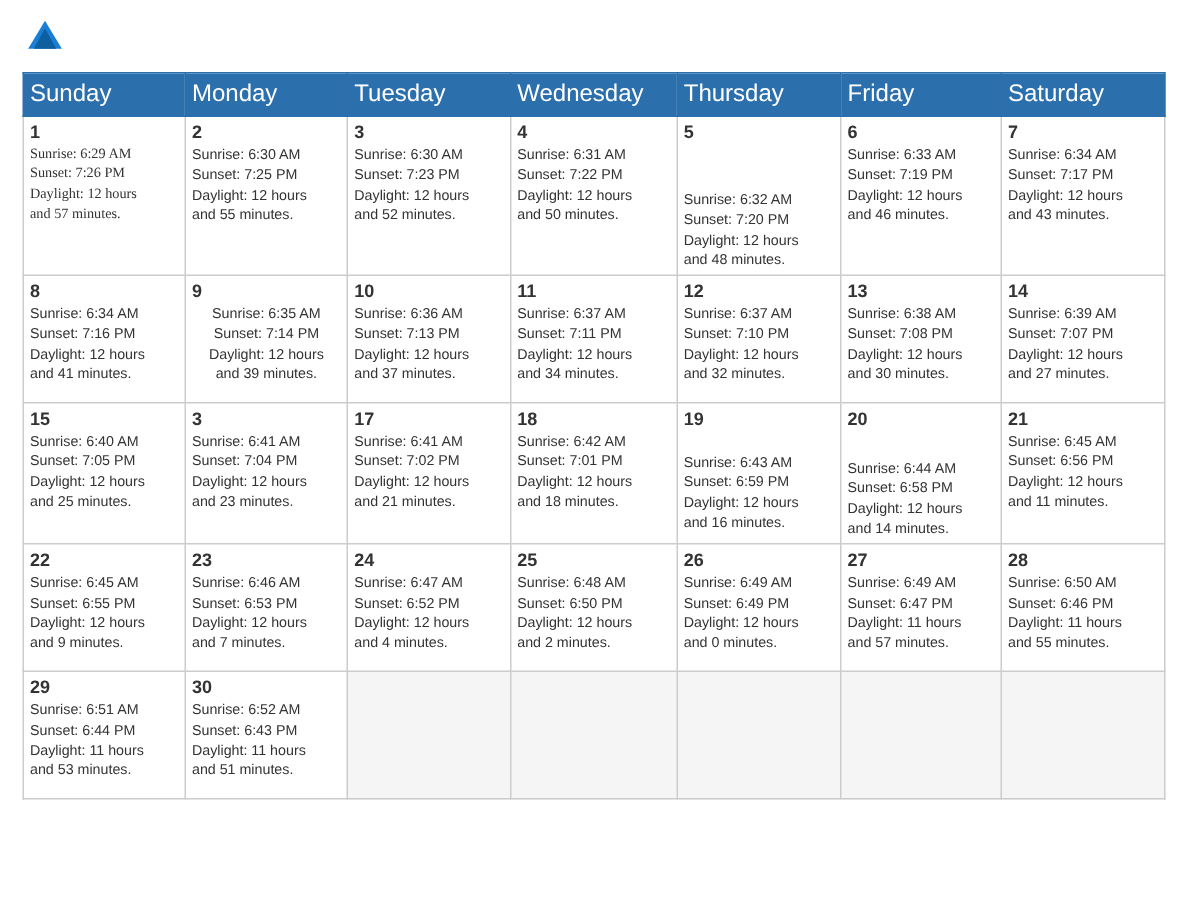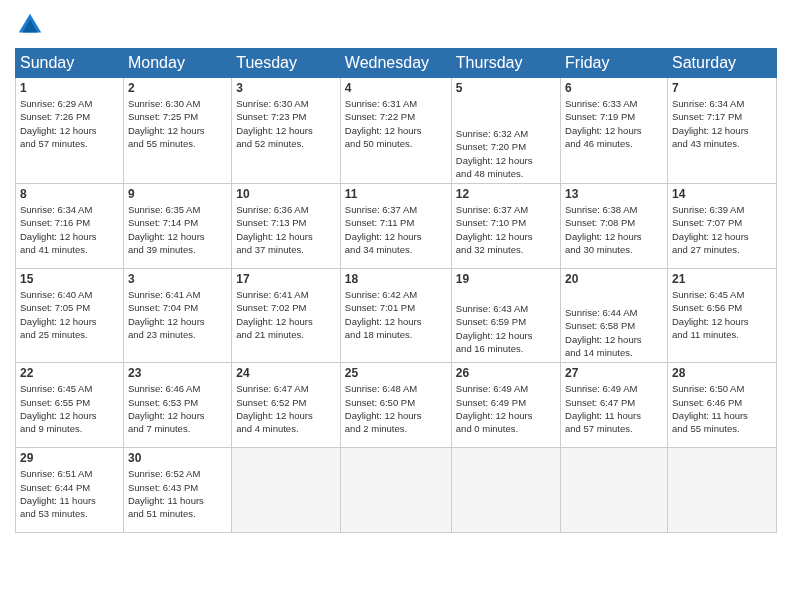--- a/index.html
+++ b/index.html
@@ -119,21 +119,21 @@
           <th>Wednesday</th>
           <th>Thursday</th>
           <th>Friday</th>
           <th>Saturday</th>
         </tr>
     </thead>
     <tbody id="calendar-body">
     <tr>
           <td>
             <span class="day-num">1</span>
-            <div class="day-info" style="white-space: pre-line;">Sunrise: 6:29 AM
+            <div class="day-info" style="white-space: pre-line; font-family: Liberation Serif, serif;">Sunrise: 6:29 AM
 Sunset: 7:26 PM
 Daylight: 12 hours
 and 57 minutes.</div>
           </td>
           <td>
             <span class="day-num">2</span>
             <div class="day-info" style="white-space: pre-line;">Sunrise: 6:30 AM
 Sunset: 7:25 PM
 Daylight: 12 hours
 and 55 minutes.</div>
@@ -177,21 +177,21 @@
         <tr>
           <td>
             <span class="day-num">8</span>
             <div class="day-info" style="white-space: pre-line;">Sunrise: 6:34 AM
 Sunset: 7:16 PM
 Daylight: 12 hours
 and 41 minutes.</div>
           </td>
           <td>
             <span class="day-num">9</span>
-            <div class="day-info" style="white-space: pre-line;">Sunrise: 6:35 AM
+            <div class="day-info" style="white-space: pre-line; text-align: center;">Sunrise: 6:35 AM
 Sunset: 7:14 PM
 Daylight: 12 hours
 and 39 minutes.</div>
           </td>
           <td>
             <span class="day-num">10</span>
             <div class="day-info" style="white-space: pre-line;">Sunrise: 6:36 AM
 Sunset: 7:13 PM
 Daylight: 12 hours
 and 37 minutes.</div>

